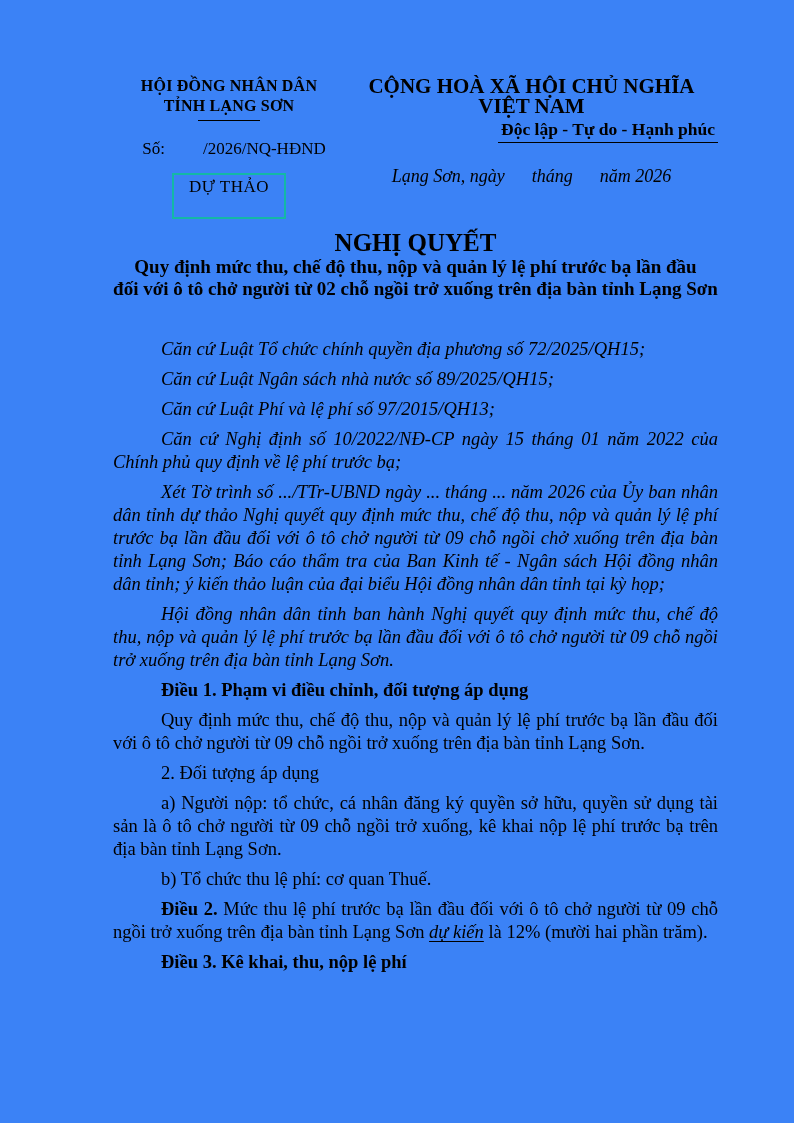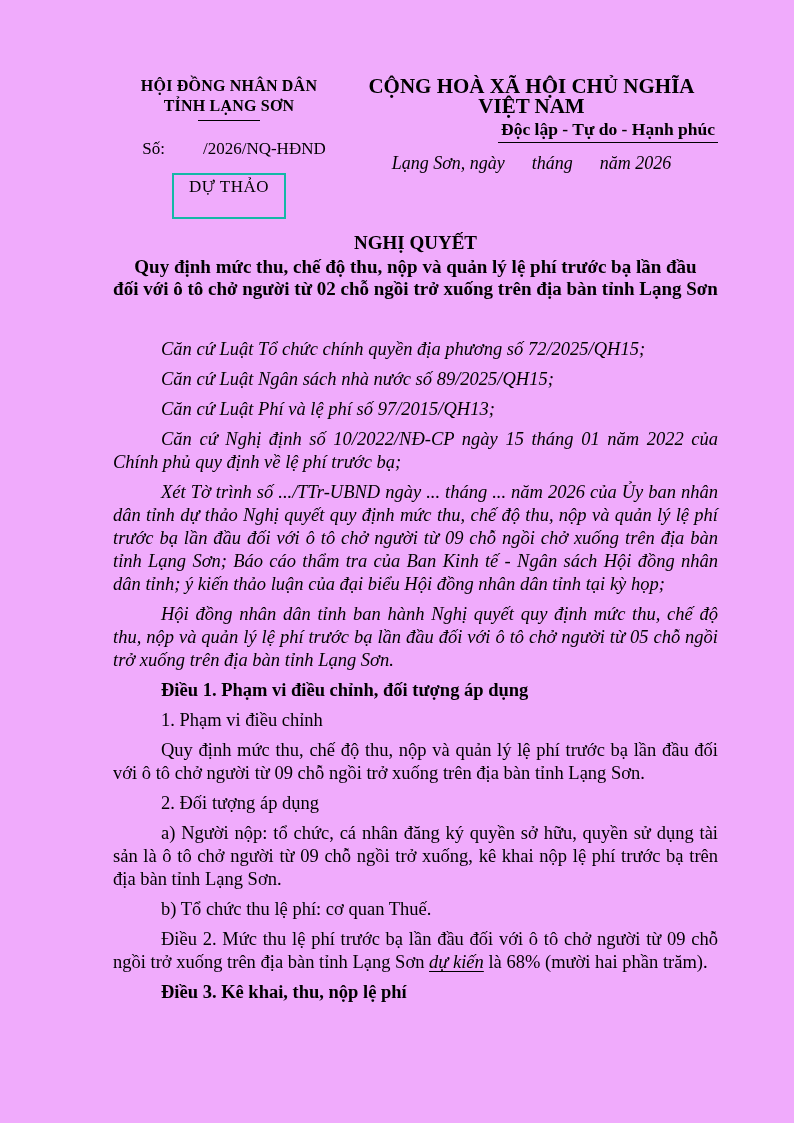--- a/index.html
+++ b/index.html
@@ -1,20 +1,20 @@
 <!DOCTYPE html>
 <html><head>
 <meta charset="utf-8">
 <style>
   * { margin: 0; padding: 0; box-sizing: border-box; }
   html, body { background: #ffffff; }
   .page {
     width: 794px;
     height: 1123px;
-    background: #f0abfc;
+    background: #3b82f6;
     color: #000000;
     font-family: "Liberation Serif", "DejaVu Serif", serif;
     position: relative;
     padding: 76px 76px 0 113px;
     overflow: hidden;
   }
   
   .header { display: flex; align-items: flex-start; }
   .header-left { width: 232px; text-align: center; flex-shrink: 0; }
   .header-right { flex: 1; text-align: center; }
@@ -29,42 +29,42 @@
   .nat-line2 {
     display: inline-block; font-weight: bold; font-size: 17.5px; line-height: 23px;
     border-bottom: 1.5px solid #000; padding: 0 3px 1px 3px;
   }
   .number-line {
     margin-top: 17px; text-align: center; font-size: 17px; line-height: 22px; padding-left: 10px;
     white-space: pre;
   }
   .number-value { margin-left: 38px; }
   .dateline {
-    margin-top: 9px; font-style: italic; font-size: 18px; line-height: 23px; white-space: pre;
+    margin-top: 22px; font-style: italic; font-size: 18px; line-height: 23px; white-space: pre;
   }
   .draft-box-row { margin-top: 13px; text-align: center; }
   .draft-box {
     display: inline-block; border: 2px solid #14b8a6; font-weight: normal;
     font-size: 17px; line-height: 20px; padding: 2px 15px 20px 15px; letter-spacing: 0.5px;
   }
   
   .title-block { margin-top: 10px; text-align: center; }
-  .doc-type { font-weight: bold; font-size: 19px; line-height: 27px; font-family: Liberation Serif, serif; }
+  .doc-type { font-weight: bold; font-size: 25px; line-height: 27px; font-family: Liberation Serif, serif; }
   .doc-subtitle { font-weight: bold; font-size: 19px; line-height: 22px; }
   
   .body-text { margin-top: 38px; }
   .body-text p {
     font-size: 18.5px; line-height: 23px; text-align: justify;
     text-indent: 48px; margin: 7px 0;
   }
   .preamble p { font-style: italic; }
   .article-heading { font-weight: bold; }
   .iu { font-style: italic; text-decoration: underline; text-underline-offset: 3px; }
   .it { }
-  .b { font-weight: normal; }
+  .b { font-weight: bold; }
 </style>
 </head>
 <body>
 
 <div class="page">
 
   <div class="header">
     <div class="header-left">
       <div class="org-line1">HỘI ĐỒNG NHÂN DÂN</div>
       <div class="org-line2">TỈNH LẠNG SƠN</div>
@@ -90,29 +90,28 @@
   </div>
 
   <div class="body-text">
 
     <div class="preamble">
       <p>Căn cứ Luật Tổ chức chính quyền địa phương số 72/2025/QH15;</p>
       <p>Căn cứ Luật Ngân sách nhà nước số 89/2025/QH15;</p>
       <p>Căn cứ Luật Phí và lệ phí số 97/2015/QH13;</p>
       <p>Căn cứ Nghị định số 10/2022/NĐ-CP ngày 15 tháng 01 năm 2022 của Chính phủ quy định về lệ phí trước bạ;</p>
       <p>Xét Tờ trình số .../TTr-UBND ngày ... tháng ... năm 2026 của Ủy ban nhân dân tỉnh dự thảo Nghị quyết quy định mức thu, chế độ thu, nộp và quản lý lệ phí trước bạ lần đầu đối với ô tô chở người từ 09 chỗ ngồi chở xuống trên địa bàn tỉnh Lạng Sơn; Báo cáo thẩm tra của Ban Kinh tế - Ngân sách Hội đồng nhân dân tỉnh; ý kiến thảo luận của đại biểu Hội đồng nhân dân tỉnh tại kỳ họp;</p>
-      <p>Hội đồng nhân dân tỉnh ban hành Nghị quyết quy định mức thu, chế độ thu, nộp và quản lý lệ phí trước bạ lần đầu đối với ô tô chở người từ 05 chỗ ngồi trở xuống trên địa bàn tỉnh Lạng Sơn.</p>
+      <p>Hội đồng nhân dân tỉnh ban hành Nghị quyết quy định mức thu, chế độ thu, nộp và quản lý lệ phí trước bạ lần đầu đối với ô tô chở người từ 09 chỗ ngồi trở xuống trên địa bàn tỉnh Lạng Sơn.</p>
     </div>
 
     <p class="article-heading">Điều 1. Phạm vi điều chỉnh, đối tượng áp dụng</p>
-    <p>1. Phạm vi điều chỉnh</p>
     <p>Quy định mức thu, chế độ thu, nộp và quản lý lệ phí trước bạ lần đầu đối với ô tô chở người từ 09 chỗ ngồi trở xuống trên địa bàn tỉnh Lạng Sơn.</p>
     <p>2. Đối tượng áp dụng</p>
     <p>a) Người nộp: tổ chức, cá nhân đăng ký quyền sở hữu, quyền sử dụng tài sản là ô tô chở người từ 09 chỗ ngồi trở xuống, kê khai nộp lệ phí trước bạ trên địa bàn tỉnh Lạng Sơn.</p>
     <p>b) Tổ chức thu lệ phí: cơ quan Thuế.</p>
 
-    <p><span class="b">Điều 2.</span><span> Mức thu lệ phí trước bạ lần đầu đối với ô tô chở người từ 09 chỗ ngồi trở xuống trên địa bàn tỉnh Lạng Sơn </span><span class="iu">dự kiến</span><span> là 68% </span><span class="it">(mười hai phần trăm).</span></p>
+    <p><span class="b">Điều 2.</span><span> Mức thu lệ phí trước bạ lần đầu đối với ô tô chở người từ 09 chỗ ngồi trở xuống trên địa bàn tỉnh Lạng Sơn </span><span class="iu">dự kiến</span><span> là 12% </span><span class="it">(mười hai phần trăm).</span></p>
 
     <p class="article-heading">Điều 3. Kê khai, thu, nộp lệ phí</p>
 
   </div>
 
 </div>
 
 </body></html>

